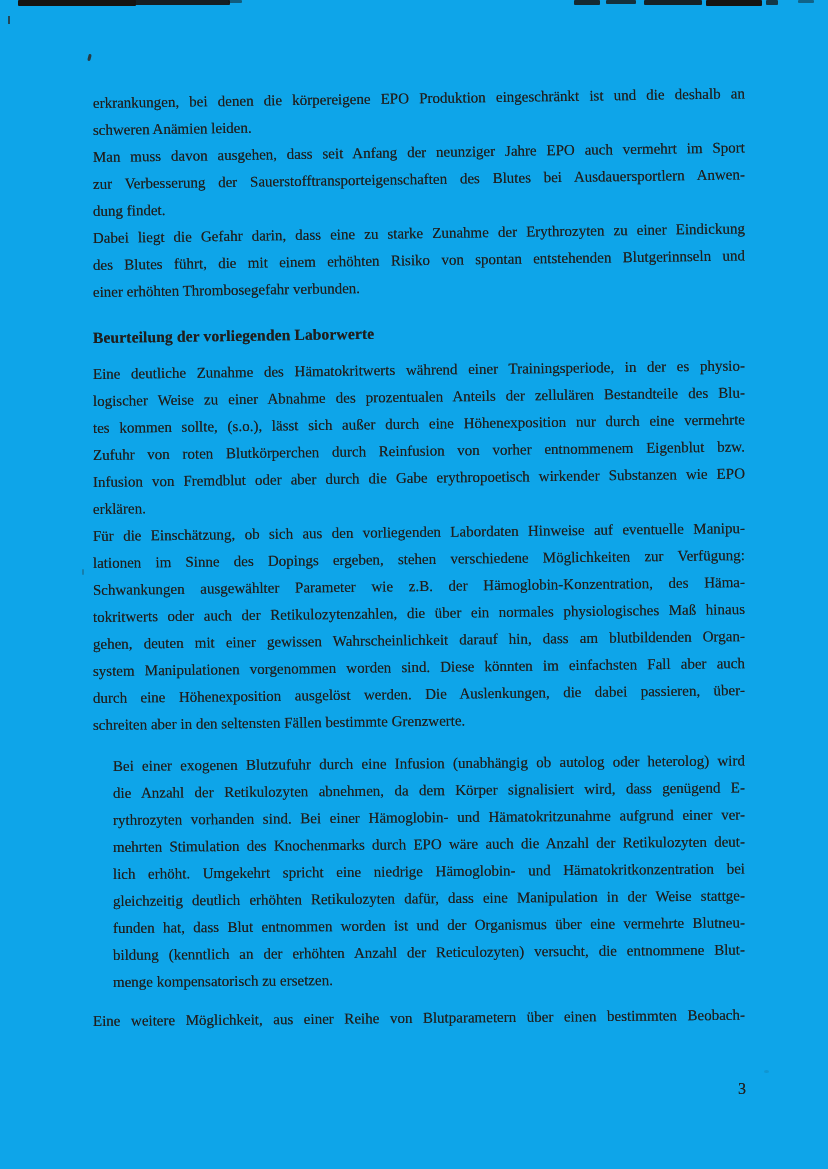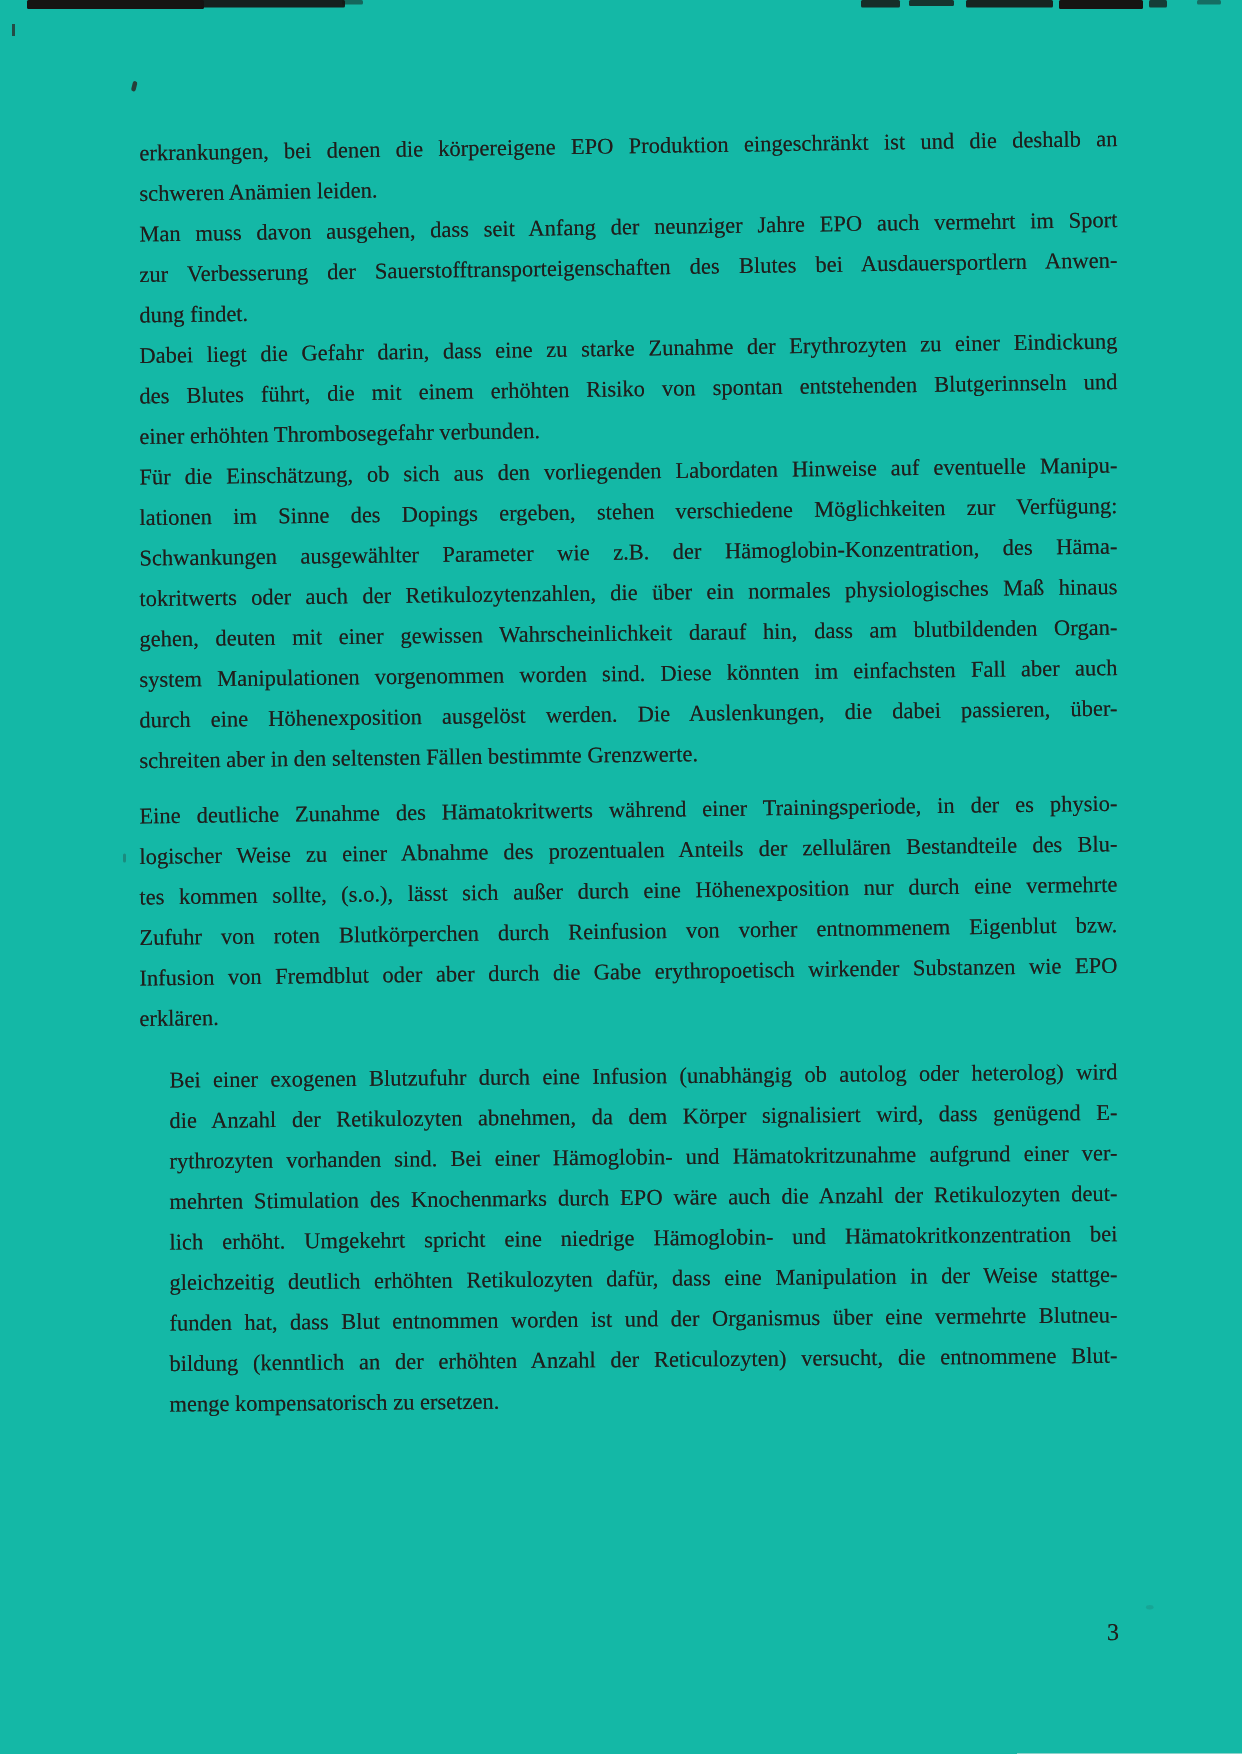--- a/index.html
+++ b/index.html
@@ -1,20 +1,20 @@
 <!DOCTYPE html>
 <html><head>
 <meta charset="utf-8">
 <style>
   html, body { margin: 0; padding: 0; background: #e8e8e8; }
   .page {
     position: relative;
     width: 828px;
     height: 1169px;
-    background: #14b8a6;
+    background: #0ea5e9;
     overflow: hidden;
     font-family: "Liberation Serif", serif;
     color: #201e1c;
   }
   
   .scan-top { position: absolute; top: 0; left: 0; width: 828px; height: 8px; }
   .scan-top .seg { position: absolute; top: 0; background: #161412; border-radius: 1px; }
   .seg.s1  { left: 18px;  width: 118px; height: 6px; }
   .seg.s2  { left: 134px; width: 96px;  height: 5px; opacity: .92; }
   .seg.s3  { left: 228px; width: 14px;  height: 3px; opacity: .5; }
@@ -93,45 +93,51 @@
       <div class="block paragraph">
         <div class="line" style="transform: rotate(-0.85deg);">erkrankungen, bei denen die körpereigene EPO Produktion eingeschränkt ist und die deshalb an</div>
         <div class="line end" style="transform: rotate(-0.85deg);">schweren Anämien leiden.</div>
         <div class="line" style="transform: rotate(-0.85deg);">Man muss davon ausgehen, dass seit Anfang der neunziger Jahre EPO auch vermehrt im Sport</div>
         <div class="line" style="transform: rotate(-0.85deg);">zur Verbesserung der Sauerstofftransporteigenschaften des Blutes bei Ausdauersportlern Anwen-</div>
         <div class="line end" style="transform: rotate(-0.85deg);">dung findet.</div>
         <div class="line" style="transform: rotate(-0.85deg);">Dabei liegt die Gefahr darin, dass eine zu starke Zunahme der Erythrozyten zu einer Eindickung</div>
         <div class="line" style="transform: rotate(-0.85deg);">des Blutes führt, die mit einem erhöhten Risiko von spontan entstehenden Blutgerinnseln und</div>
         <div class="line end" style="transform: rotate(-0.85deg);">einer erhöhten Thrombosegefahr verbunden.</div>
       </div>
+      <div class="block heading" style="margin-top: 18px;">
+        <div class="line end" style="transform: rotate(-0.85deg);">Beurteilung der vorliegenden Laborwerte</div>
+      </div>
+      <div class="block paragraph" style="margin-top: 10px;">
+        <div class="line" style="transform: rotate(-0.75deg);">Eine deutliche Zunahme des Hämatokritwerts während einer Trainingsperiode, in der es physio-</div>
+        <div class="line" style="transform: rotate(-0.75deg);">logischer Weise zu einer Abnahme des prozentualen Anteils der zellulären Bestandteile des Blu-</div>
+        <div class="line" style="transform: rotate(-0.75deg);">tes kommen sollte, (s.o.), lässt sich außer durch eine Höhenexposition nur durch eine vermehrte</div>
+        <div class="line" style="transform: rotate(-0.75deg);">Zufuhr von roten Blutkörperchen durch Reinfusion von vorher entnommenem Eigenblut bzw.</div>
+        <div class="line" style="transform: rotate(-0.75deg);">Infusion von Fremdblut oder aber durch die Gabe erythropoetisch wirkender Substanzen wie EPO</div>
+        <div class="line end" style="transform: rotate(-0.75deg);">erklären.</div>
+      </div>
       <div class="block paragraph">
         <div class="line" style="transform: rotate(-0.7deg);">Für die Einschätzung, ob sich aus den vorliegenden Labordaten Hinweise auf eventuelle Manipu-</div>
         <div class="line" style="transform: rotate(-0.7deg);">lationen im Sinne des Dopings ergeben, stehen verschiedene Möglichkeiten zur Verfügung:</div>
         <div class="line" style="transform: rotate(-0.7deg);">Schwankungen ausgewählter Parameter wie z.B. der Hämoglobin-Konzentration, des Häma-</div>
         <div class="line" style="transform: rotate(-0.7deg);">tokritwerts oder auch der Retikulozytenzahlen, die über ein normales physiologisches Maß hinaus</div>
         <div class="line" style="transform: rotate(-0.7deg);">gehen, deuten mit einer gewissen Wahrscheinlichkeit darauf hin, dass am blutbildenden Organ-</div>
         <div class="line" style="transform: rotate(-0.7deg);">system Manipulationen vorgenommen worden sind. Diese könnten im einfachsten Fall aber auch</div>
         <div class="line" style="transform: rotate(-0.7deg);">durch eine Höhenexposition ausgelöst werden. Die Auslenkungen, die dabei passieren, über-</div>
         <div class="line end" style="transform: rotate(-0.7deg);">schreiten aber in den seltensten Fällen bestimmte Grenzwerte.</div>
-      </div>
-      <div class="block paragraph" style="margin-top: 10px;">
-        <div class="line" style="transform: rotate(-0.75deg);">Eine deutliche Zunahme des Hämatokritwerts während einer Trainingsperiode, in der es physio-</div>
-        <div class="line" style="transform: rotate(-0.75deg);">logischer Weise zu einer Abnahme des prozentualen Anteils der zellulären Bestandteile des Blu-</div>
-        <div class="line" style="transform: rotate(-0.75deg);">tes kommen sollte, (s.o.), lässt sich außer durch eine Höhenexposition nur durch eine vermehrte</div>
-        <div class="line" style="transform: rotate(-0.75deg);">Zufuhr von roten Blutkörperchen durch Reinfusion von vorher entnommenem Eigenblut bzw.</div>
-        <div class="line" style="transform: rotate(-0.75deg);">Infusion von Fremdblut oder aber durch die Gabe erythropoetisch wirkender Substanzen wie EPO</div>
-        <div class="line end" style="transform: rotate(-0.75deg);">erklären.</div>
       </div>
       <div class="block paragraph" style="margin-top: 14px; margin-left: 20px;">
         <div class="line" style="transform: rotate(-0.5deg);">Bei einer exogenen Blutzufuhr durch eine Infusion (unabhängig ob autolog oder heterolog) wird</div>
         <div class="line" style="transform: rotate(-0.5deg);">die Anzahl der Retikulozyten abnehmen, da dem Körper signalisiert wird, dass genügend E-</div>
         <div class="line" style="transform: rotate(-0.5deg);">rythrozyten vorhanden sind. Bei einer Hämoglobin- und Hämatokritzunahme aufgrund einer ver-</div>
         <div class="line" style="transform: rotate(-0.5deg);">mehrten Stimulation des Knochenmarks durch EPO wäre auch die Anzahl der Retikulozyten deut-</div>
         <div class="line" style="transform: rotate(-0.5deg);">lich erhöht. Umgekehrt spricht eine niedrige Hämoglobin- und Hämatokritkonzentration bei</div>
         <div class="line" style="transform: rotate(-0.5deg);">gleichzeitig deutlich erhöhten Retikulozyten dafür, dass eine Manipulation in der Weise stattge-</div>
         <div class="line" style="transform: rotate(-0.5deg);">funden hat, dass Blut entnommen worden ist und der Organismus über eine vermehrte Blutneu-</div>
         <div class="line" style="transform: rotate(-0.5deg);">bildung (kenntlich an der erhöhten Anzahl der Reticulozyten) versucht, die entnommene Blut-</div>
         <div class="line end" style="transform: rotate(-0.5deg);">menge kompensatorisch zu ersetzen.</div>
       </div>
+      <div class="block paragraph" style="margin-top: 12px;">
+        <div class="line" style="transform: rotate(-0.55deg);">Eine weitere Möglichkeit, aus einer Reihe von Blutparametern über einen bestimmten Beobach-</div>
+      </div>
     </div>
 
   <div class="page-number">3</div>
 </div>
 
 </body></html>

